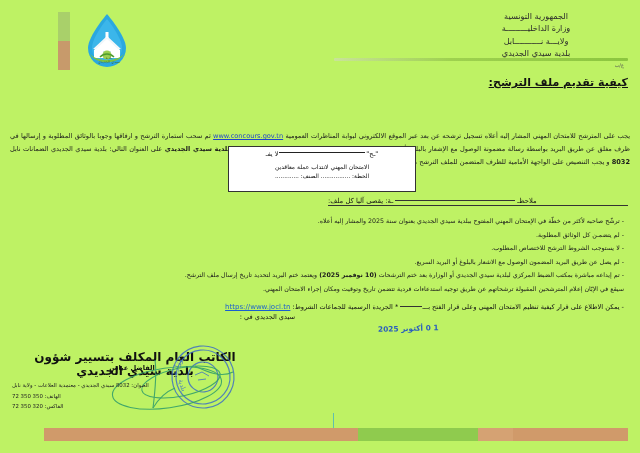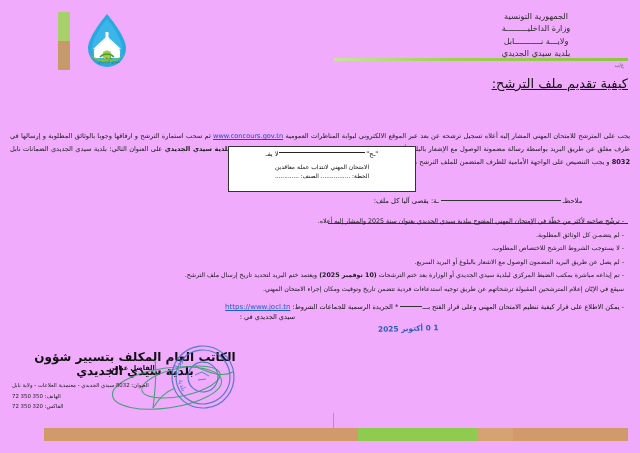--- a/index.html
+++ b/index.html
@@ -12,21 +12,21 @@
     height: 453px;
     position: relative;
     overflow: hidden;
     font-family: "DejaVu Sans", sans-serif;
     color: #1a1a1a;
   }
 
   .page {
     position: absolute;
     inset: 0;
-    background: #f0abfc;
+    background: #bef264;
   }
 
   
   .header {
     position: absolute;
     top: 6px;
     left: 0;
     right: 0;
     height: 70px;
   }
@@ -107,22 +107,22 @@
     height: 2.6px;
     background: linear-gradient(to left, #8cc63f 0%, #9ed14f 60%, #c9e39a 100%);
     border-radius: 1px;
   }
 
   
   .section-title {
     position: absolute;
     right: 12px;
     top: 76px;
-    font-size: 13px;
-    font-weight: normal;
+    font-size: 11px;
+    font-weight: bold;
     text-decoration: underline;
     color: #111;
   }
 
   .intro {
     position: absolute;
     right: 10px;
     left: 10px;
     top: 92px;
     font-size: 6.6px;
@@ -182,23 +182,23 @@
   }
 
   
   .note-head {
     position: absolute;
     right: 12px;
     top: 197px;
     font-size: 6.8px;
     color: #111;
     width: 300px;
-    text-align: center;
+    text-align: left;
     border-bottom: 1px solid #333;
-    padding-bottom: 18px;
+    padding-bottom: 0;
   }
   .note-head .dashline {
     display: inline-block;
     width: 120px;
     height: 1px;
     background: #333;
     vertical-align: 2.5px;
     margin: 0 2px;
   }
 

